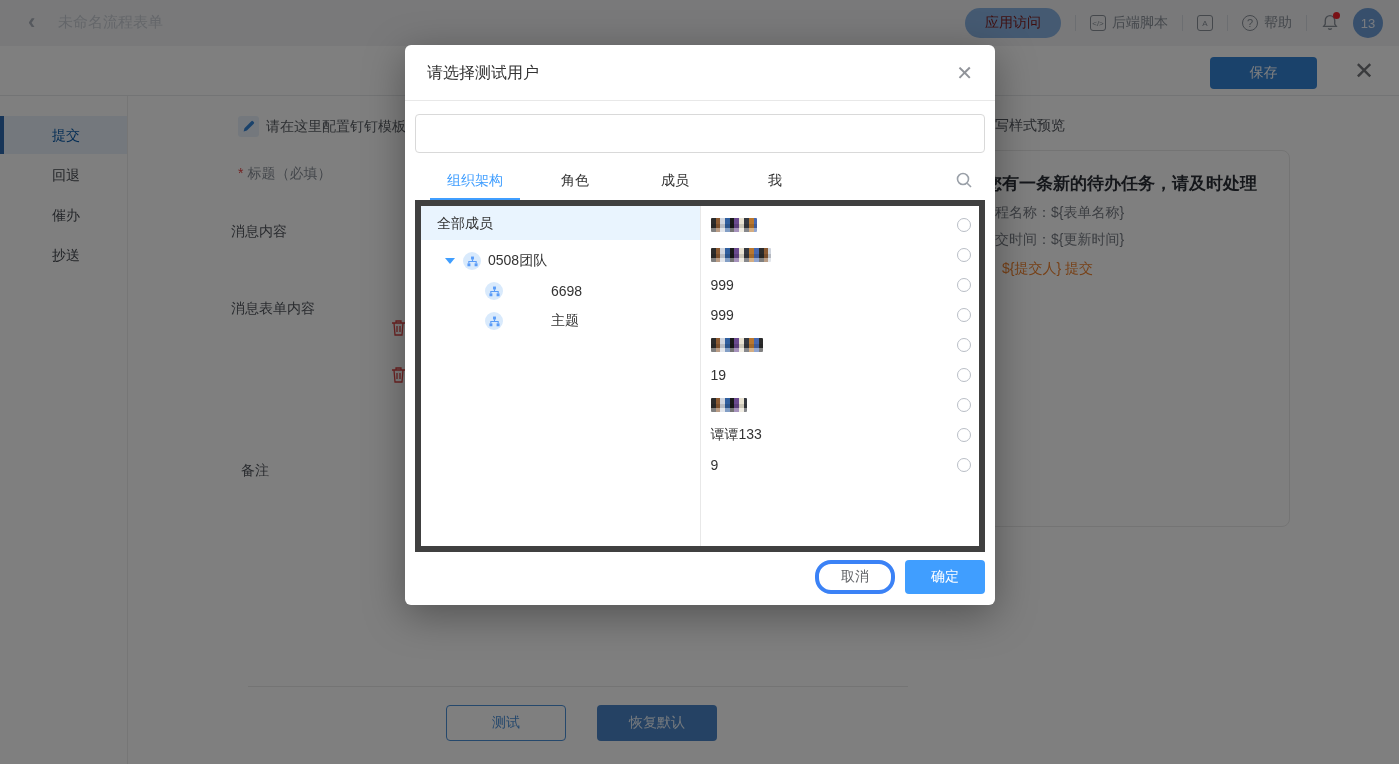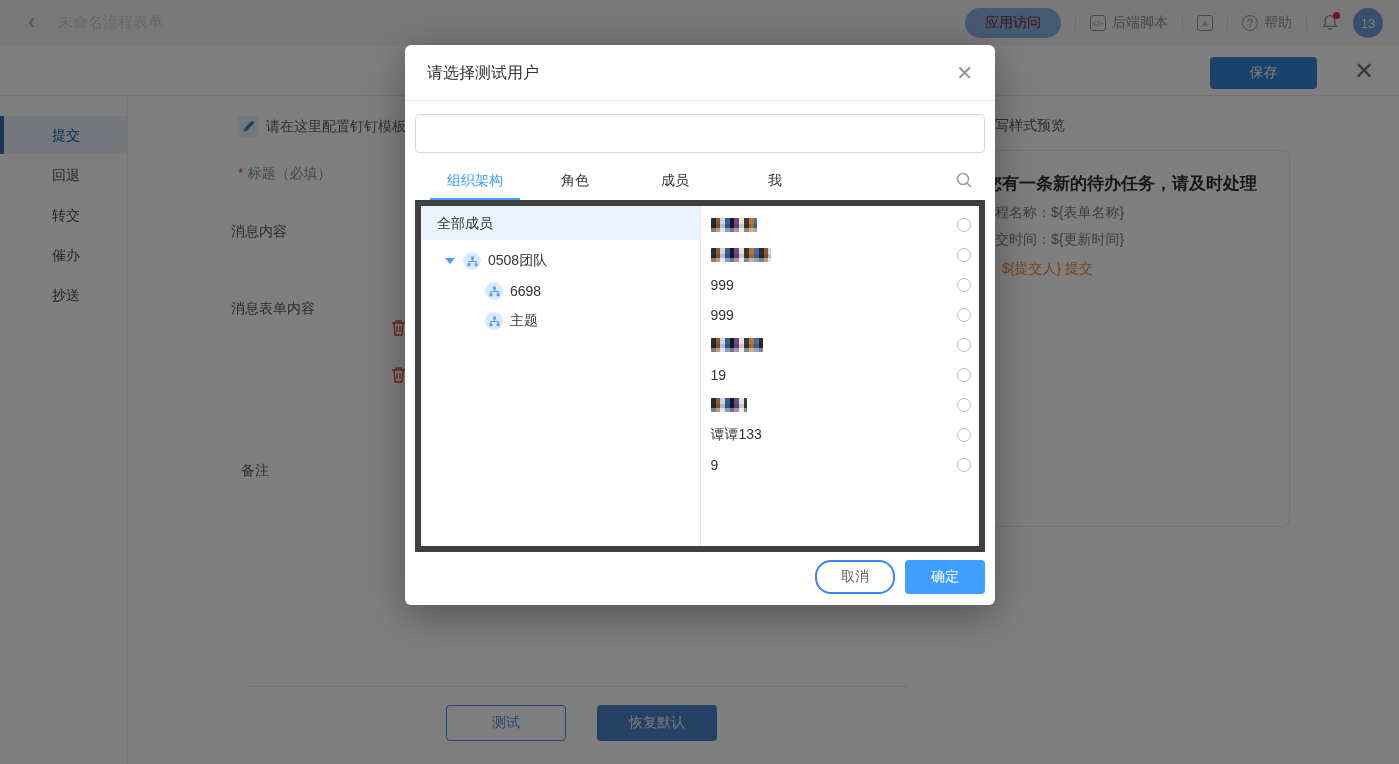--- a/index.html
+++ b/index.html
@@ -79,36 +79,36 @@
   .m-tab{width:100px;text-align:center;line-height:34px;color:#333;cursor:pointer;position:relative;}
   .m-tab.active{color:#409eff;}
   .m-tab.active::after{content:"";position:absolute;left:5px;right:5px;bottom:0;height:2px;background:#409eff;}
   .tab-search{position:absolute;right:12px;top:8px;}
   .m-body{position:absolute;left:10px;top:155px;width:570px;height:352px;border:6px solid #404040;
           display:flex;}
   .tree-pane{width:285px;border-right:1px solid #e8e8e8;overflow:hidden;}
   .tree-root{height:34px;line-height:34px;background:#e9f4fe;padding-left:16px;color:#333;cursor:pointer;}
   .tree-row{height:30px;display:flex;align-items:center;cursor:pointer;}
   .tree-row.team{padding-left:24px;margin-top:6px;}
-  .tree-row.child{padding-left:64px;}
+  .tree-row.child{padding-left:64px;gap:41px;}
   .caret{width:0;height:0;border-left:5px solid transparent;border-right:5px solid transparent;
          border-top:6px solid #409eff;margin-right:8px;}
   .org-ic{width:18px;height:18px;border-radius:50%;background:#d9eafc;display:flex;align-items:center;
           justify-content:center;margin-right:7px;flex:none;}
   .member-pane{width:284px;overflow:hidden;padding-top:4px;}
   .mem-row{height:30px;display:flex;align-items:center;padding:0 8px 0 10px;cursor:pointer;}
   .mem-name{flex:1;color:#333;}
   .pixelated{height:14px;border-radius:1px;
      background:
        repeating-linear-gradient(0deg, rgba(255,255,255,.4) 0 4px, rgba(0,0,0,.12) 4px 8px, transparent 8px 14px),
        repeating-linear-gradient(90deg,#2b2b2b 0 5px,#8a5a33 5px 9px,#cfd4dd 9px 14px,#2f5e9e 14px 19px,
          #191919 19px 23px,#6b4a8f 23px 28px,#e8e2d2 28px 33px,#35383f 33px 38px,#b8762f 38px 43px,#4668b0 43px 48px);}
   .radio{width:14px;height:14px;border:1px solid #b9bec6;border-radius:50%;background:#fff;flex:none;}
   .m-footer{position:absolute;right:10px;top:515px;display:flex;gap:10px;}
-  .btn-cancel{width:80px;height:34px;background:#fff;border:2px solid #3b82f6;border-radius:16px;
+  .btn-cancel{width:80px;height:34px;background:#fff;border:4px solid #3b82f6;border-radius:16px;
               color:#606266;font-size:14px;font-family:inherit;cursor:pointer;}
   .btn-ok{width:80px;height:34px;background:#409eff;border:none;border-radius:4px;color:#fff;
           font-size:14px;font-family:inherit;cursor:pointer;}
 </style>
 </head>
 <body>
 
 <div class="stage">
 
   <div class="topbar">
@@ -146,21 +146,20 @@
     </div>
   </div>
 
   <div class="toolbar"></div>
   <button class="save-btn">保存</button>
   <div class="toolbar-x">✕</div>
 
   <div class="sidebar">
       <div class="side-item active">提交</div>
       <div class="side-item">回退</div>
-      <div class="side-item">转交</div>
       <div class="side-item">催办</div>
       <div class="side-item">抄送</div>
     </div>
 
   <div class="pencil-box">
     <svg width="13" height="13" viewBox="0 0 16 16">
         <path d="M2 14l1-4L11.5 1.5a1.4 1.4 0 0 1 2 0l1 1a1.4 1.4 0 0 1 0 2L6 13l-4 1z" fill="#3584d6"></path>
       </svg>
   </div>
   <div class="cfg-hint">请在这里配置钉钉模板</div>

